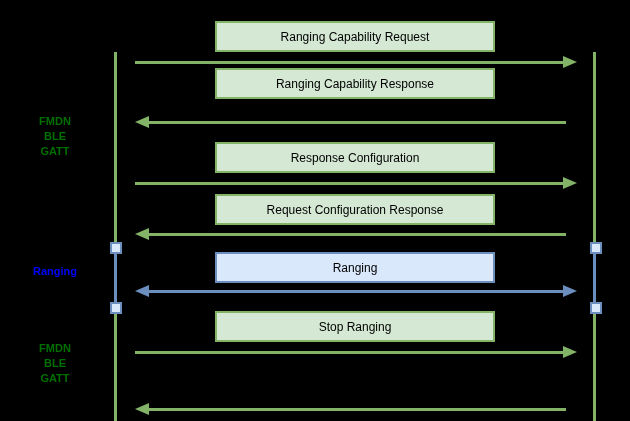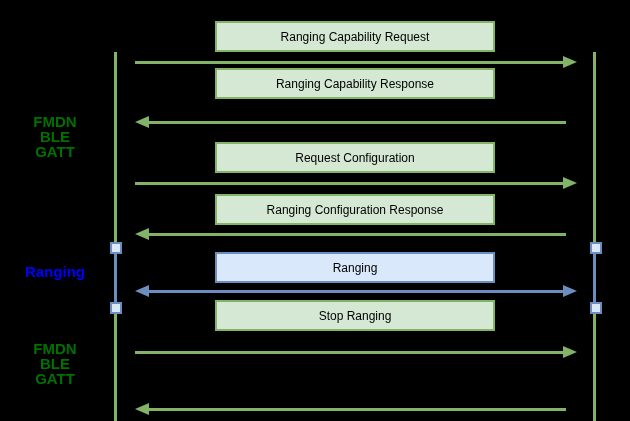--- a/index.html
+++ b/index.html
@@ -59,21 +59,21 @@
     border-bottom: 6px solid transparent;
   }
   .head-r { border-left: 14px solid currentColor; }
   .head-l { border-right: 14px solid currentColor; }
 
   .side-label {
     position: absolute;
     left: 8px; width: 94px;
     text-align: center;
     font-weight: bold;
-    font-size: 15px; line-height: 15px;
+    font-size: 11px; line-height: 15px;
     white-space: pre-line;
   }
   .side-label.green-text { color: var(--label-green, #007000); }
   .side-label.blue-text  { color: var(--label-blue, #0000ff); }
 </style>
 </head>
 <body>
 
 <div id="diagram">
 
@@ -97,33 +97,33 @@
   <div class="activation" style="left:590px;top:302px"></div>
 
   <div class="msg-box green-box" style="top:21px">Ranging Capability Request</div>
   <div class="hline green" style="top:61px;left:135px;width:428px"></div>
   <div class="head-r green" style="top:56px;left:563px"></div>
 
   <div class="msg-box green-box" style="top:68px">Ranging Capability Response</div>
   <div class="head-l green" style="top:116px;left:135px"></div>
   <div class="hline green" style="top:121px;left:149px;width:417px"></div>
 
-  <div class="msg-box green-box" style="top:142px">Request Configuration</div>
+  <div class="msg-box green-box" style="top:142px">Response Configuration</div>
   <div class="hline green" style="top:182px;left:135px;width:428px"></div>
   <div class="head-r green" style="top:177px;left:563px"></div>
 
-  <div class="msg-box green-box" style="top:194px">Ranging Configuration Response</div>
+  <div class="msg-box green-box" style="top:194px">Request Configuration Response</div>
   <div class="head-l green" style="top:228px;left:135px"></div>
   <div class="hline green" style="top:233px;left:149px;width:417px"></div>
 
   <div class="msg-box blue-box" style="top:252px">Ranging</div>
   <div class="head-l blue" style="top:285px;left:135px"></div>
   <div class="hline blue" style="top:290px;left:149px;width:414px"></div>
   <div class="head-r blue" style="top:285px;left:563px"></div>
 
-  <div class="msg-box green-box" style="top:300px">Stop Ranging</div>
+  <div class="msg-box green-box" style="top:311px">Stop Ranging</div>
   <div class="hline green" style="top:351px;left:135px;width:428px"></div>
   <div class="head-r green" style="top:346px;left:563px"></div>
 
   <div class="head-l green" style="top:403px;left:135px"></div>
   <div class="hline green" style="top:408px;left:149px;width:417px"></div>
 
 </div>
 
 </body></html>

